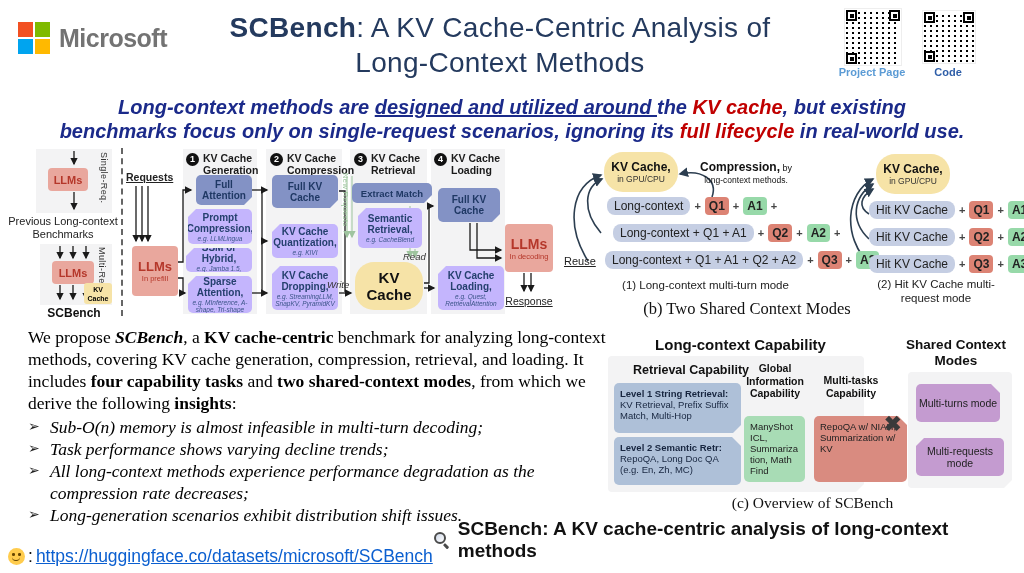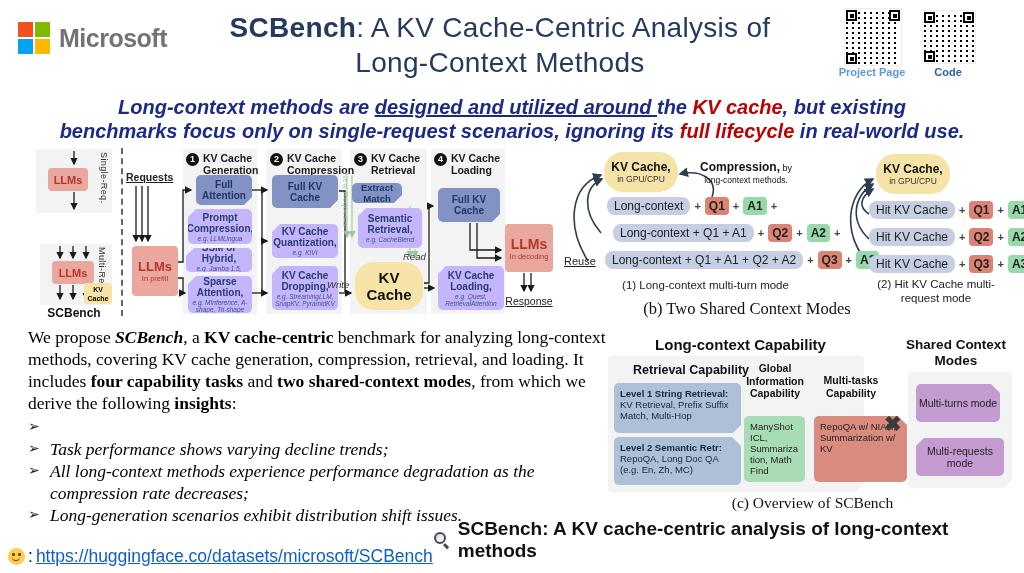--- a/index.html
+++ b/index.html
@@ -186,20 +186,24 @@
   <div class="abs qlab c" style="left:916px;top:66px;width:64px;color:#2E5EA8;z-index:2;">Code</div>
 
   <div class="abs tagline c" style="left:18px;top:95px;width:988px;z-index:2;">
     <span>Long-context methods are </span><span class="u">designed and utilized around </span><span>the </span><span class="r">KV cache</span><span>, but existing</span><br>
     <span>benchmarks focus only on single-request scenarios, ignoring its </span><span class="r">full lifecycle</span><span> in real-world use.</span>
   </div>
 
   <div class="abs gpanel" style="left:36px;top:149px;width:76px;height:64px;z-index:0;"></div>
   <div class="abs vlabel" style="left:99px;top:152px;z-index:2;">Single-Req.</div>
   <div class="abs pink" style="left:48px;top:168px;width:40px;height:23px;z-index:2;font-weight:700;font-size:11px;">LLMs</div>
+  <div class="abs c" style="left:2px;top:215px;width:122px;font-size:11px;line-height:13px;color:#222;z-index:2;">
+    <div>Previous Long-context</div>
+    <div>Benchmarks</div>
+  </div>
   <div class="abs gpanel" style="left:40px;top:244px;width:72px;height:61px;z-index:0;"></div>
   <div class="abs vlabel" style="left:97px;top:247px;z-index:2;">Multi-Req.</div>
   <div class="abs pink" style="left:52px;top:261px;width:42px;height:23px;z-index:2;font-weight:700;font-size:11px;">LLMs</div>
   <div class="abs kvyellow c" style="left:84px;top:283px;width:28px;height:21px;z-index:3;font-size:7px;font-weight:700;line-height:9px;padding-top:2px;box-sizing:border-box;border-radius:3px;">
     <div>KV</div>
     <div>Cache</div>
   </div>
   <div class="abs c" style="left:36px;top:306px;width:76px;font-size:12px;font-weight:700;color:#111;z-index:2;">SCBench</div>
 
   <div class="abs" style="left:121px;top:148px;height:168px;border-left:2px dashed #666;z-index:0;"></div>
@@ -255,21 +259,21 @@
     <div class="lbl">KV Cache Quantization,</div>
     <div class="eg">e.g. KIVI</div>
   </div>
   <div class="abs bx blight cut-tl" style="left:272px;top:266px;width:66px;height:44px;z-index:2;">
     <div class="lbl">KV Cache Dropping,</div>
     <div class="eg">e.g. StreamingLLM, SnapKV, PyramidKV</div>
   </div>
 
   <div class="abs vlabel" style="left:341px;top:173px;color:#9CC49C;font-size:7.5px;z-index:2;">New Requests</div>
 
-  <div class="abs bx bdark cut-br" style="left:352px;top:183px;width:50px;height:20px;z-index:2;">
+  <div class="abs bx bdark cut-br" style="left:352px;top:183px;width:80px;height:20px;z-index:2;">
     <div class="lbl" style="font-size:9.5px;">Extract Match</div>
   </div>
   <div class="abs bx blight cut-tl" style="left:358px;top:208px;width:64px;height:40px;z-index:2;">
     <div class="lbl">Semantic Retrieval,</div>
     <div class="eg">e.g. CacheBlend</div>
   </div>
 
   <div class="abs kvyellow c" style="left:355px;top:262px;width:68px;height:48px;z-index:3;display:flex;flex-direction:column;justify-content:center;font-weight:700;font-size:15px;line-height:17px;color:#111;">
     <div>KV</div>
     <div>Cache</div>
@@ -358,20 +362,21 @@
   <div class="abs c" style="left:856px;top:278px;width:160px;font-size:11.5px;line-height:13.5px;color:#222;z-index:2;">
     <div>(2) Hit KV Cache multi-</div>
     <div>request mode</div>
   </div>
   <div class="abs serif c" style="left:592px;top:299px;width:310px;font-size:16.5px;color:#111;z-index:2;">(b) Two Shared Context Modes</div>
 
   <div class="abs abstract" style="left:28px;top:326px;width:578px;z-index:2;">
     <span>We propose </span><span class="bi">SCBench</span><span>, a </span><span class="b">KV cache-centric</span><span> benchmark for analyzing long-context methods, covering KV cache generation, compression, retrieval, and loading. It includes </span><span class="b">four capability tasks</span><span> and </span><span class="b">two shared-context modes</span><span>, from which we derive the following </span><span class="b">insights</span><span>:</span>
     <div class="bullet" style="margin-top:2px;">
       <span class="bmark">➢</span>
+      <span>Sub-O(n) memory is almost infeasible in multi-turn decoding;</span>
     </div>
     <div class="bullet">
       <span class="bmark">➢</span>
       <span>Task performance shows varying decline trends;</span>
     </div>
     <div class="bullet">
       <span class="bmark">➢</span>
       <span>All long-context methods experience performance degradation as the compression rate decreases;</span>
     </div>
     <div class="bullet">

